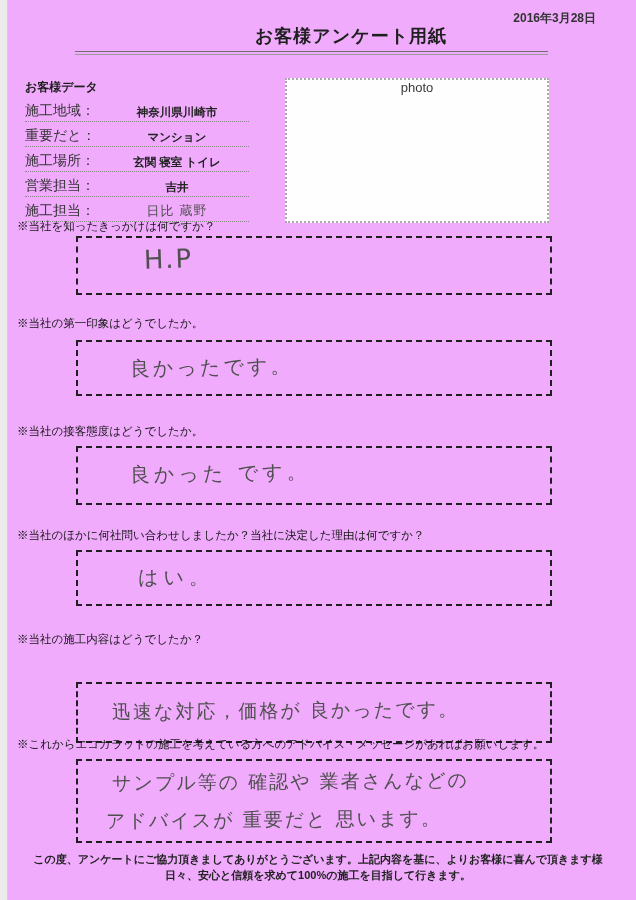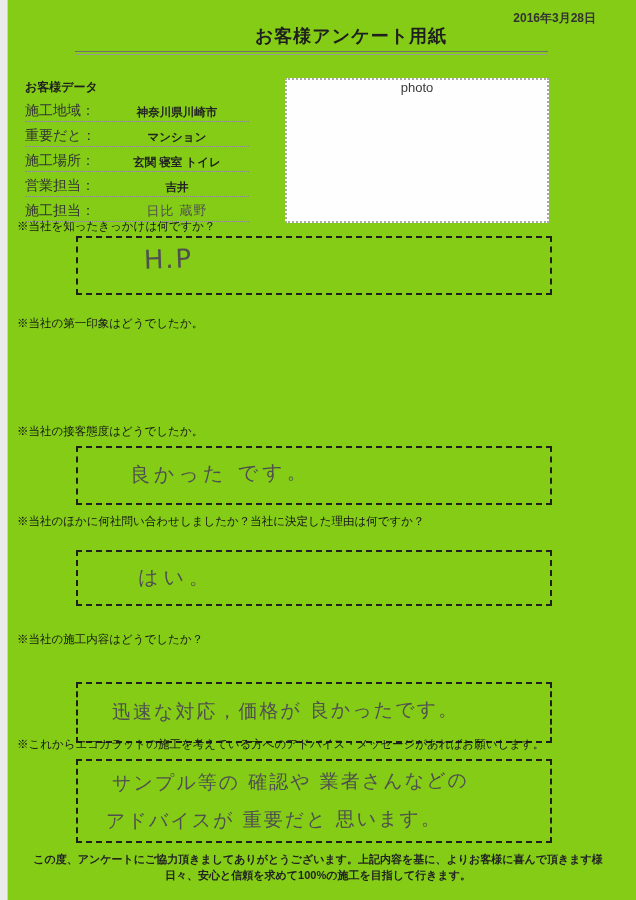--- a/index.html
+++ b/index.html
@@ -1,19 +1,19 @@
 <!DOCTYPE html>
 <html><head>
 <meta charset="utf-8">
 <style>
   html, body { margin:0; padding:0; background:#ffffff; }
   .page {
     position:relative;
     width:636px; height:900px;
-    background:#84cc16;
+    background:#f0abfc;
     font-family:"Liberation Sans", sans-serif;
     color:#222;
     overflow:hidden;
   }
   .scan-edge {
     position:absolute; left:0; top:0; width:7px; height:100%;
     background:#ebebeb; border-right:1px solid #cfcfcf;
   }
   .date {
     position:absolute; top:10px; right:40px;
@@ -46,21 +46,21 @@
     position:absolute; left:285px; top:78px; width:260px; height:141px;
     border:2px dotted #a9a9a9; background:#fefefe;
     display:flex; align-items:flex-start; justify-content:center;
   }
   .photo-label { font-size:13px; color:#3a3a3a; }
   .q {
     position:absolute; left:17px;
     font-size:11.5px; font-weight:normal; color:#161616;
   }
   .q1{top:219px} .q2{top:316px} .q3{top:424px}
-  .q4{top:514px} .q5{top:632px} .q6{top:737px}
+  .q4{top:528px} .q5{top:632px} .q6{top:737px}
   .abox {
     position:absolute; left:76px; width:472px;
     border:2px dashed #1f1f1f;
   }
   .b1{top:236px; height:55px} .b2{top:340px; height:52px}
   .b3{top:446px; height:55px} .b4{top:550px; height:52px}
   .b5{top:682px; height:57px} .b6{top:759px; height:80px}
   .hand {
     font-family:"DejaVu Sans", sans-serif;
     color:#4f4f4f; white-space:nowrap;
@@ -118,20 +118,23 @@
   <div class="photo-box">
     <span class="photo-label">photo</span>
   </div>
 
   <div class="q q1">※当社を知ったきっかけは何ですか？</div>
   <div class="abox b1">
     <div class="hand ans a1">H.P</div>
   </div>
 
   <div class="q q2">※当社の第一印象はどうでしたか。</div>
+  <div class="abox b2">
+    <div class="hand ans a2">良かったです。</div>
+  </div>
 
   <div class="q q3">※当社の接客態度はどうでしたか。</div>
   <div class="abox b3">
     <div class="hand ans a3">良かった です。</div>
   </div>
 
   <div class="q q4">※当社のほかに何社問い合わせしましたか？当社に決定した理由は何ですか？</div>
   <div class="abox b4">
     <div class="hand ans a4">はい。</div>
   </div>

